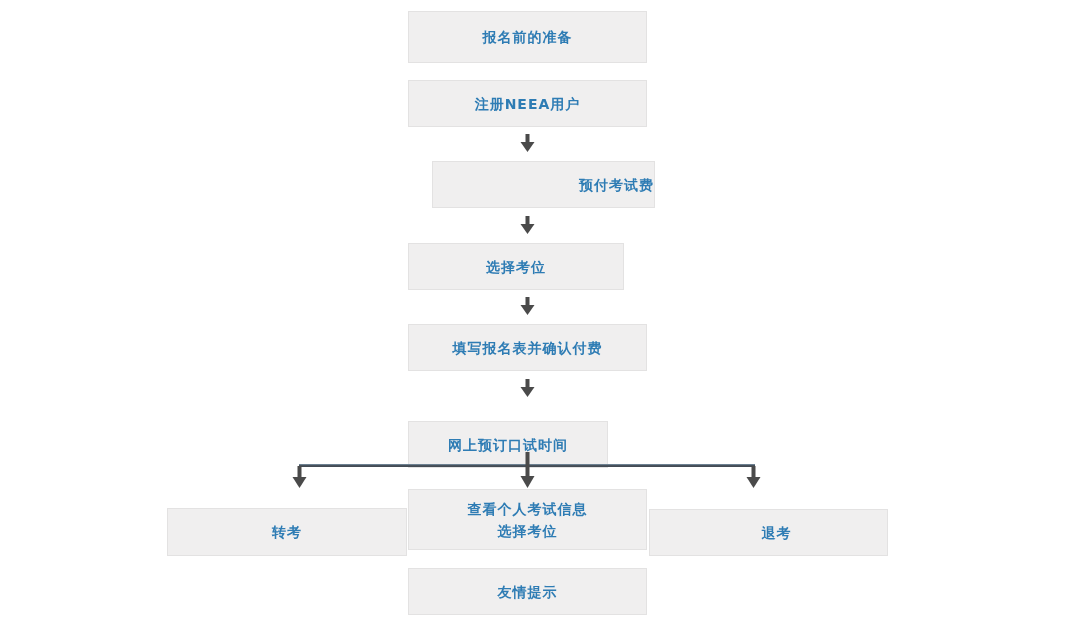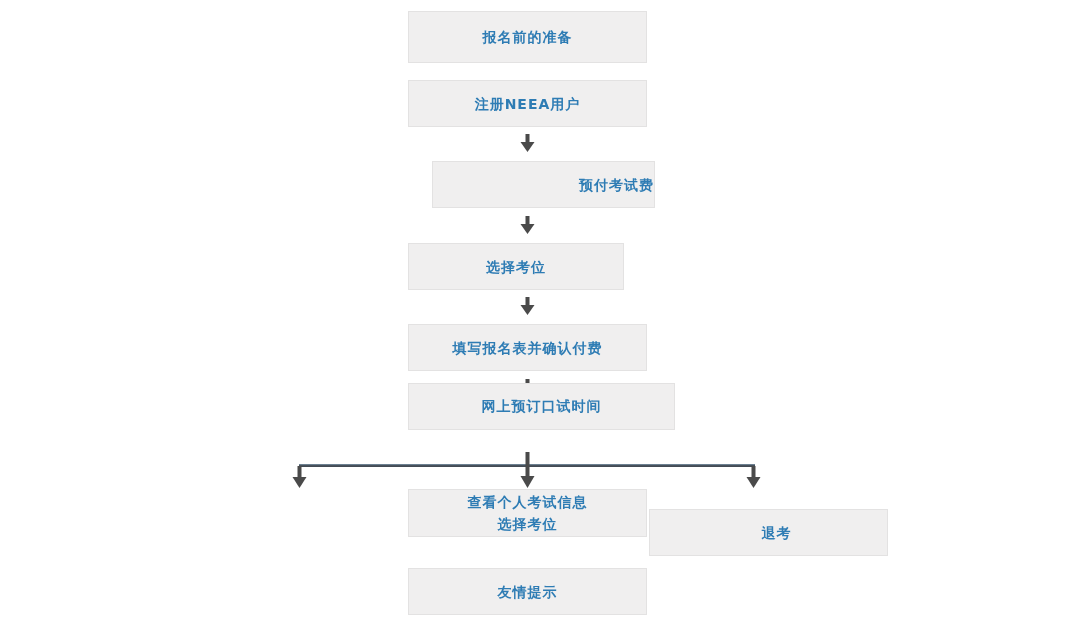--- a/index.html
+++ b/index.html
@@ -82,43 +82,46 @@
 
   <div class="fbox" style="left:408px; top:324px; width:239px; height:47px;">
     <span>填写报名表并确认付费</span>
   </div>
 
   <svg class="arrow" style="left:519px; top:379px;" width="17" height="19" viewBox="0 0 17 19">
     <rect x="6.5" y="0" width="4" height="10" fill="#4a4a4a"></rect>
     <path d="M1.5 8 L15.5 8 L8.5 18 Z" fill="#4a4a4a"></path>
   </svg>
 
-  <div class="fbox" style="left:408px; top:383px; width:267px; height:47px;font-family:Liberation Mono, monospace;">
+  <div class="fbox" style="left:408px; top:421px; width:200px; height:47px;">
     <span>网上预订口试时间</span>
   </div>
 
   <div class="branch-line"></div>
 
   <svg class="arrow" style="left:291px; top:466px;" width="17" height="23" viewBox="0 0 17 23">
     <rect x="6.5" y="0" width="4" height="13" fill="#4a4a4a"></rect>
     <path d="M1.5 11 L15.5 11 L8.5 22 Z" fill="#4a4a4a"></path>
   </svg>
 
   <svg class="arrow" style="left:519px; top:452px;" width="17" height="37" viewBox="0 0 17 37">
     <rect x="6.5" y="0" width="4" height="26" fill="#4a4a4a"></rect>
     <path d="M1.5 24 L15.5 24 L8.5 36 Z" fill="#4a4a4a"></path>
   </svg>
 
   <svg class="arrow" style="left:745px; top:466px;" width="17" height="23" viewBox="0 0 17 23">
     <rect x="6.5" y="0" width="4" height="13" fill="#4a4a4a"></rect>
     <path d="M1.5 11 L15.5 11 L8.5 22 Z" fill="#4a4a4a"></path>
   </svg>
 
+  <div class="fbox" style="left:167px; top:508px; width:240px; height:48px;">
+    <span>转考</span>
+  </div>
 
-  <div class="fbox" style="left:408px; top:489px; width:239px; height:48px;">
+  <div class="fbox" style="left:408px; top:489px; width:239px; height:61px;">
     <span>查看个人考试信息</span>
     <span>选择考位</span>
   </div>
 
   <div class="fbox" style="left:649px; top:509px; width:239px; height:47px;padding-left:16px;">
     <span>退考</span>
   </div>
 
   <div class="fbox" style="left:408px; top:568px; width:239px; height:47px;">
     <span>友情提示</span>

